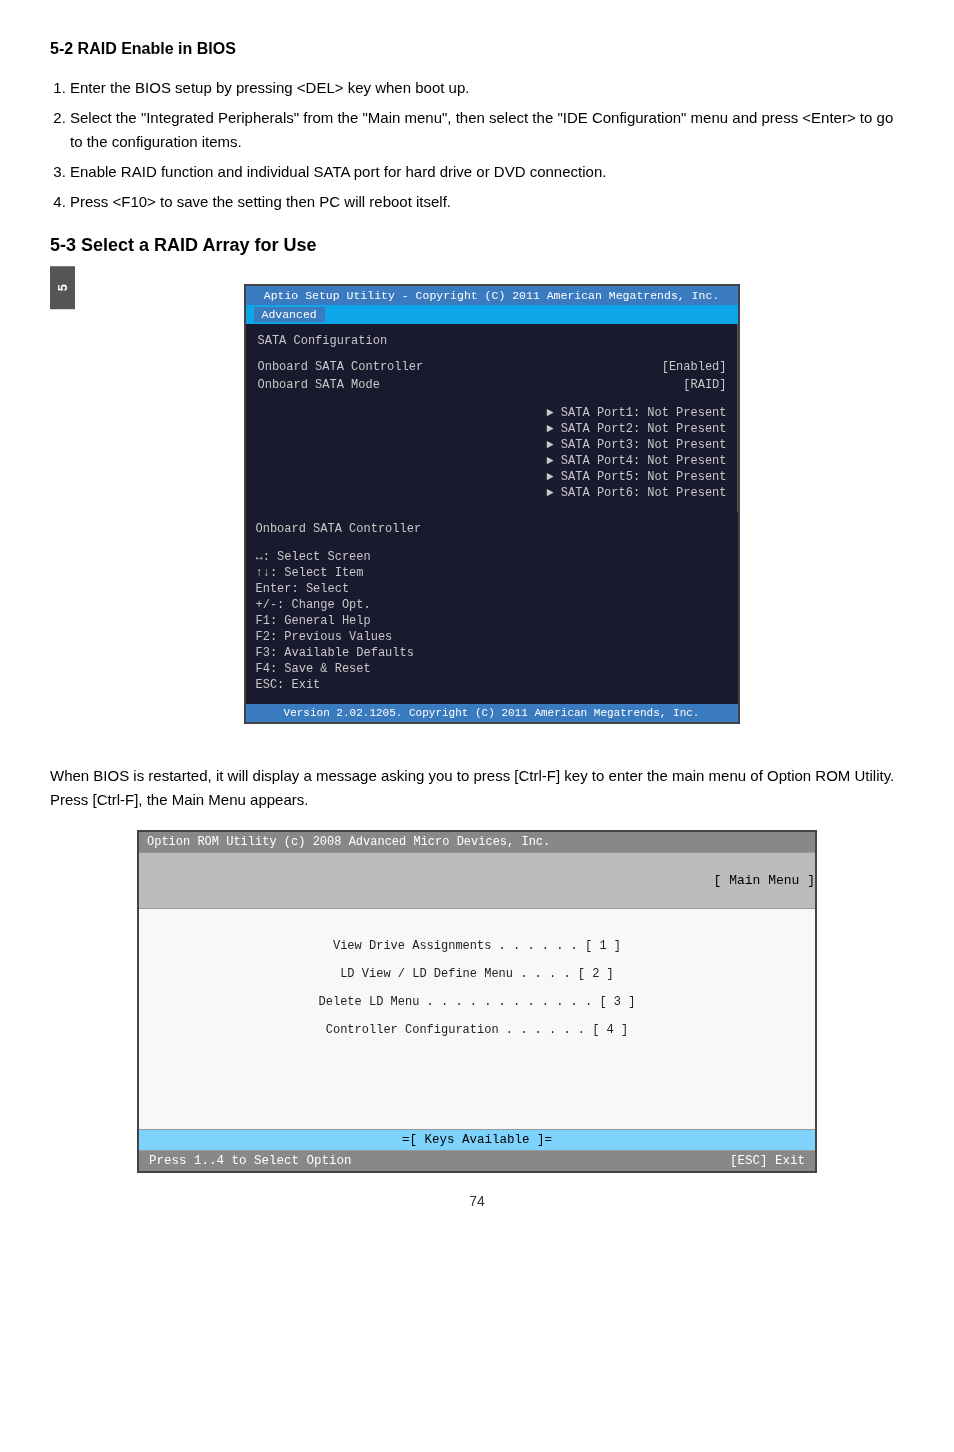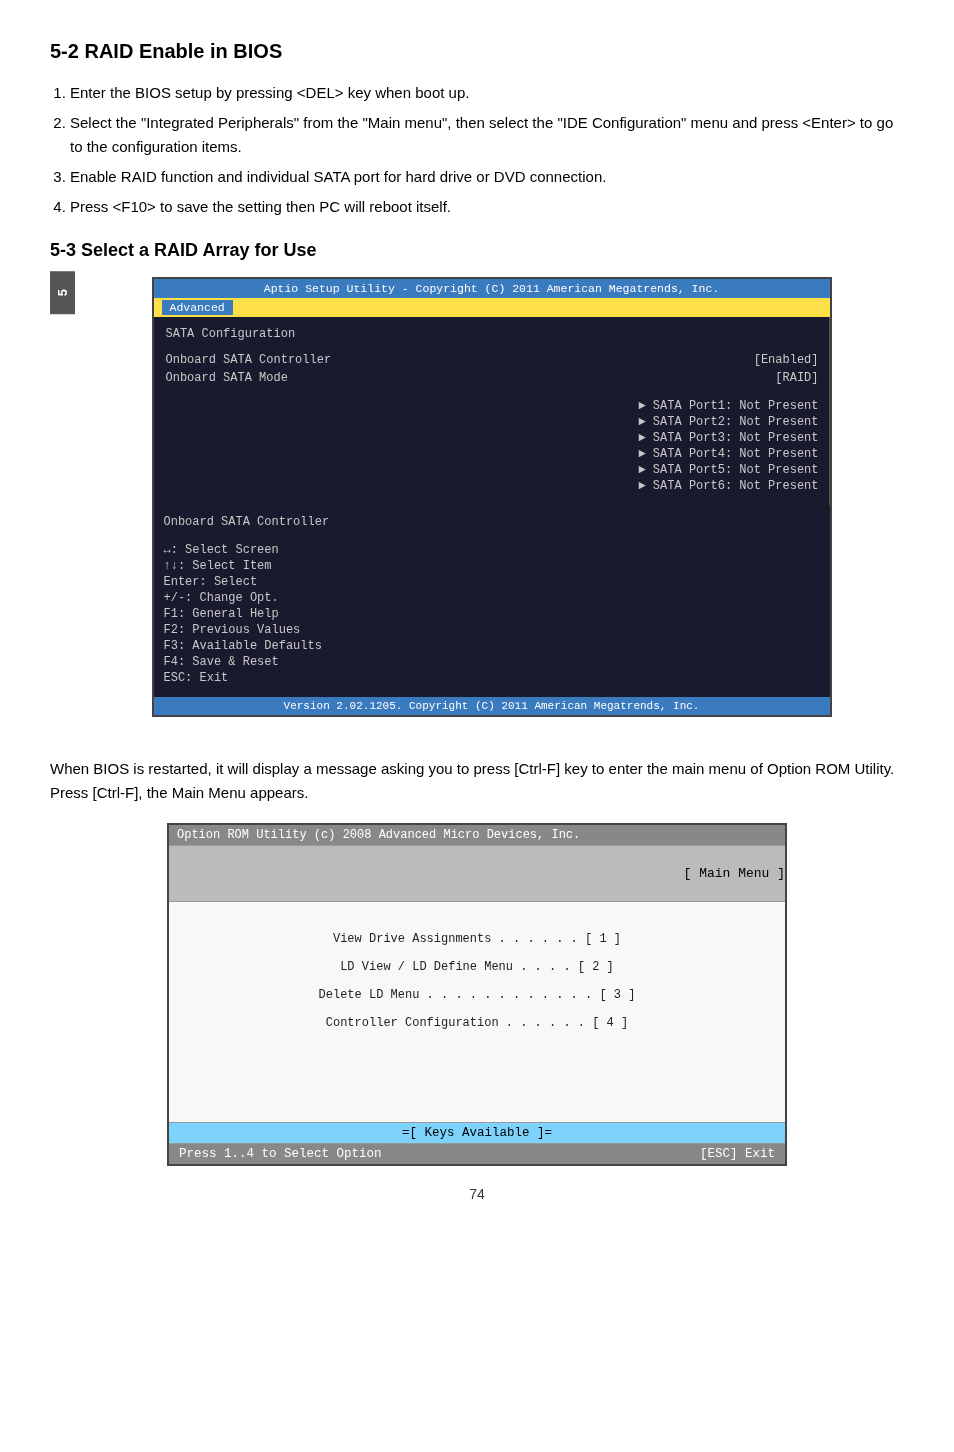--- a/index.html
+++ b/index.html
@@ -6,58 +6,58 @@
     body {
       font-family: Arial, sans-serif;
       font-size: 15px;
       background: #fff;
       color: #000;
       width: 954px;
       min-height: 1452px;
       padding: 30px 50px 30px 50px;
     }
     h2 {
-      font-size: 20px;
+      font-size: 16px;
       font-weight: bold;
       margin-bottom: 18px;
       margin-top: 10px;
     }
     h3 {
       font-size: 18px;
       font-weight: bold;
       margin-bottom: 10px;
       margin-top: 22px;
     }
     ol {
       margin-left: 20px;
       margin-bottom: 14px;
     }
     ol li {
       margin-bottom: 7px;
       line-height: 1.55;
     }
     
     .bios-outer {
-      margin: 6px auto 22px auto;
-      width: 680px;
+      margin: 18px auto 22px auto;
+      width: 496px;
       border: 2px solid #444;
       background: #1a1a2e;
       color: #c8c8c8;
       font-family: 'Courier New', monospace;
       font-size: 12px;
     }
     .bios-title-bar {
       background: #3a7abf;
       color: #fff;
       text-align: center;
       padding: 3px 0;
       font-size: 11.5px;
     }
     .bios-tab-bar {
-      background: #fde047;
+      background: #0ea5e9;
       padding: 2px 8px;
     }
     .bios-tab {
       display: inline-block;
       background: #3a7abf;
       color: #fff;
       padding: 1px 8px;
       font-size: 11.5px;
     }
     .bios-body {
@@ -131,21 +131,21 @@
       padding: 18px 5px;
       display: flex;
       align-items: center;
       justify-content: center;
       margin-right: 4px;
       min-width: 22px;
     }
     
     .rom-outer {
       margin: 18px auto 18px auto;
-      width: 620px;
+      width: 680px;
       border: 2px solid #444;
       background: #f0f0f0;
       font-family: 'Courier New', monospace;
       font-size: 13px;
       color: #222;
     }
     .rom-header {
       background: #888;
       color: #fff;
       padding: 3px 8px;

